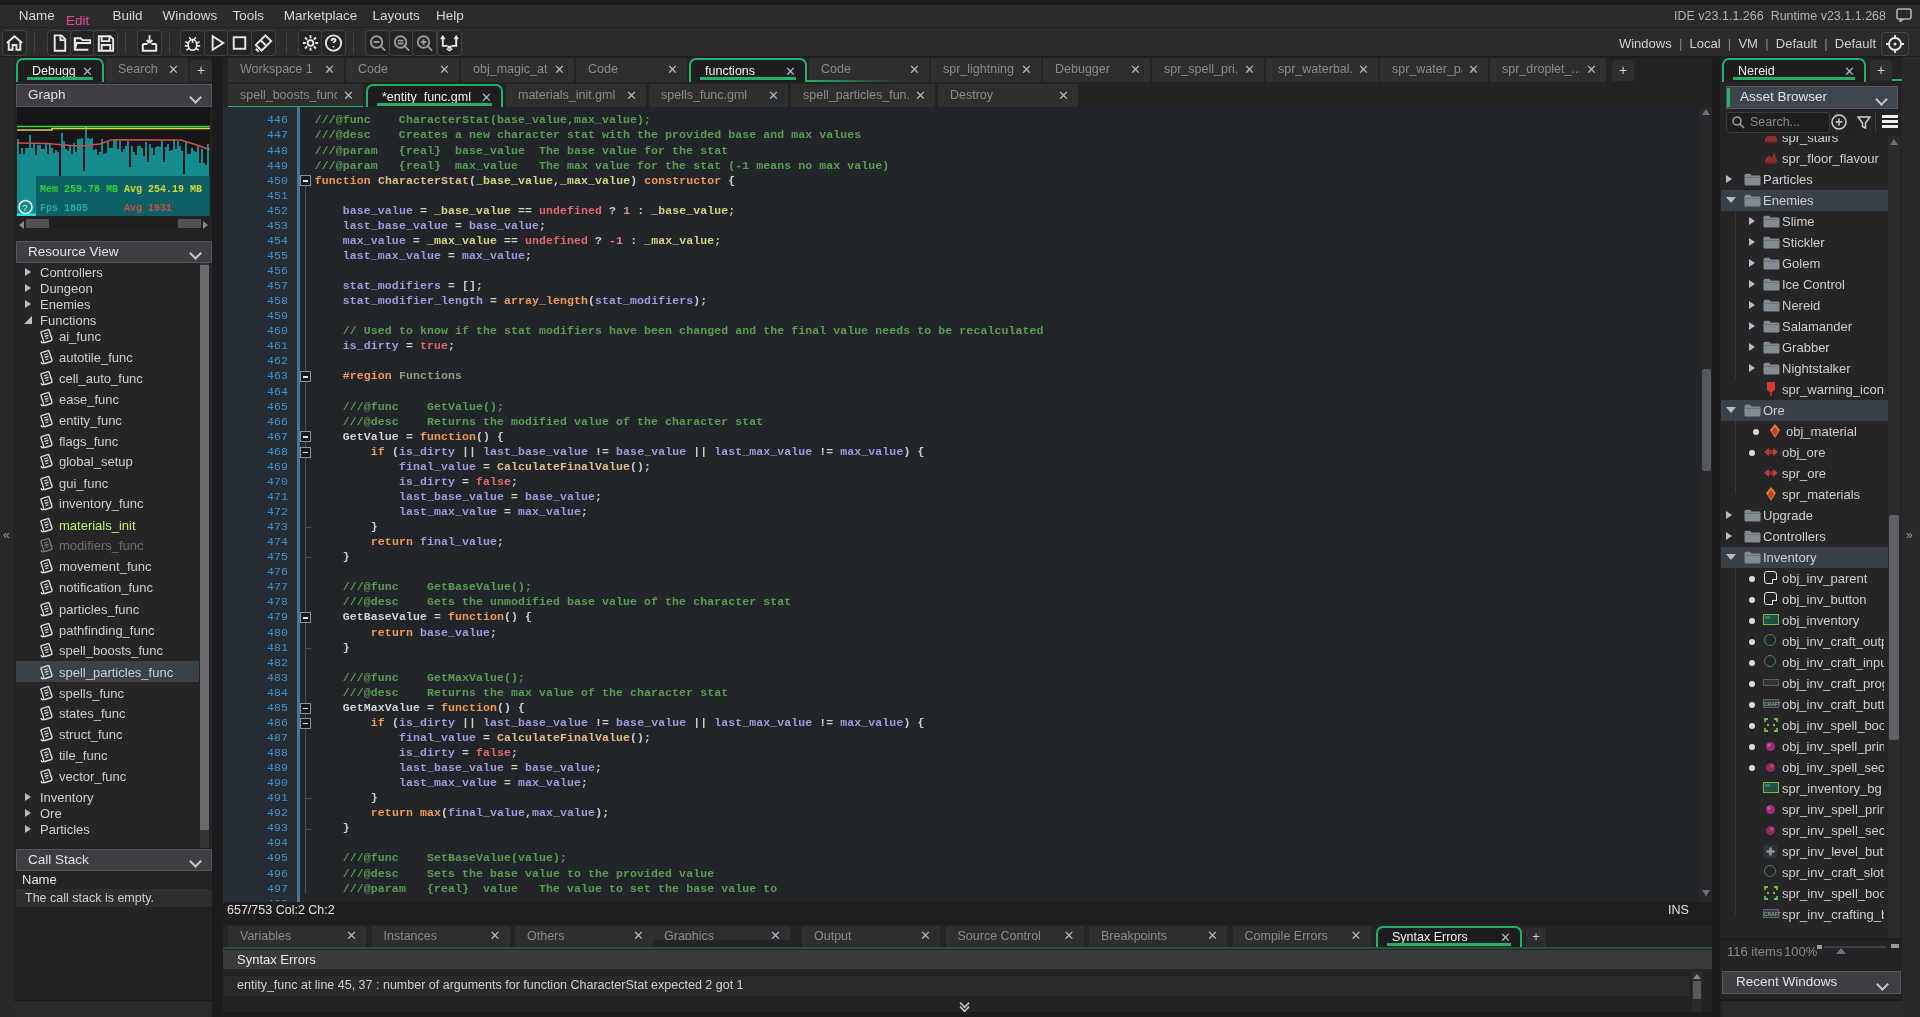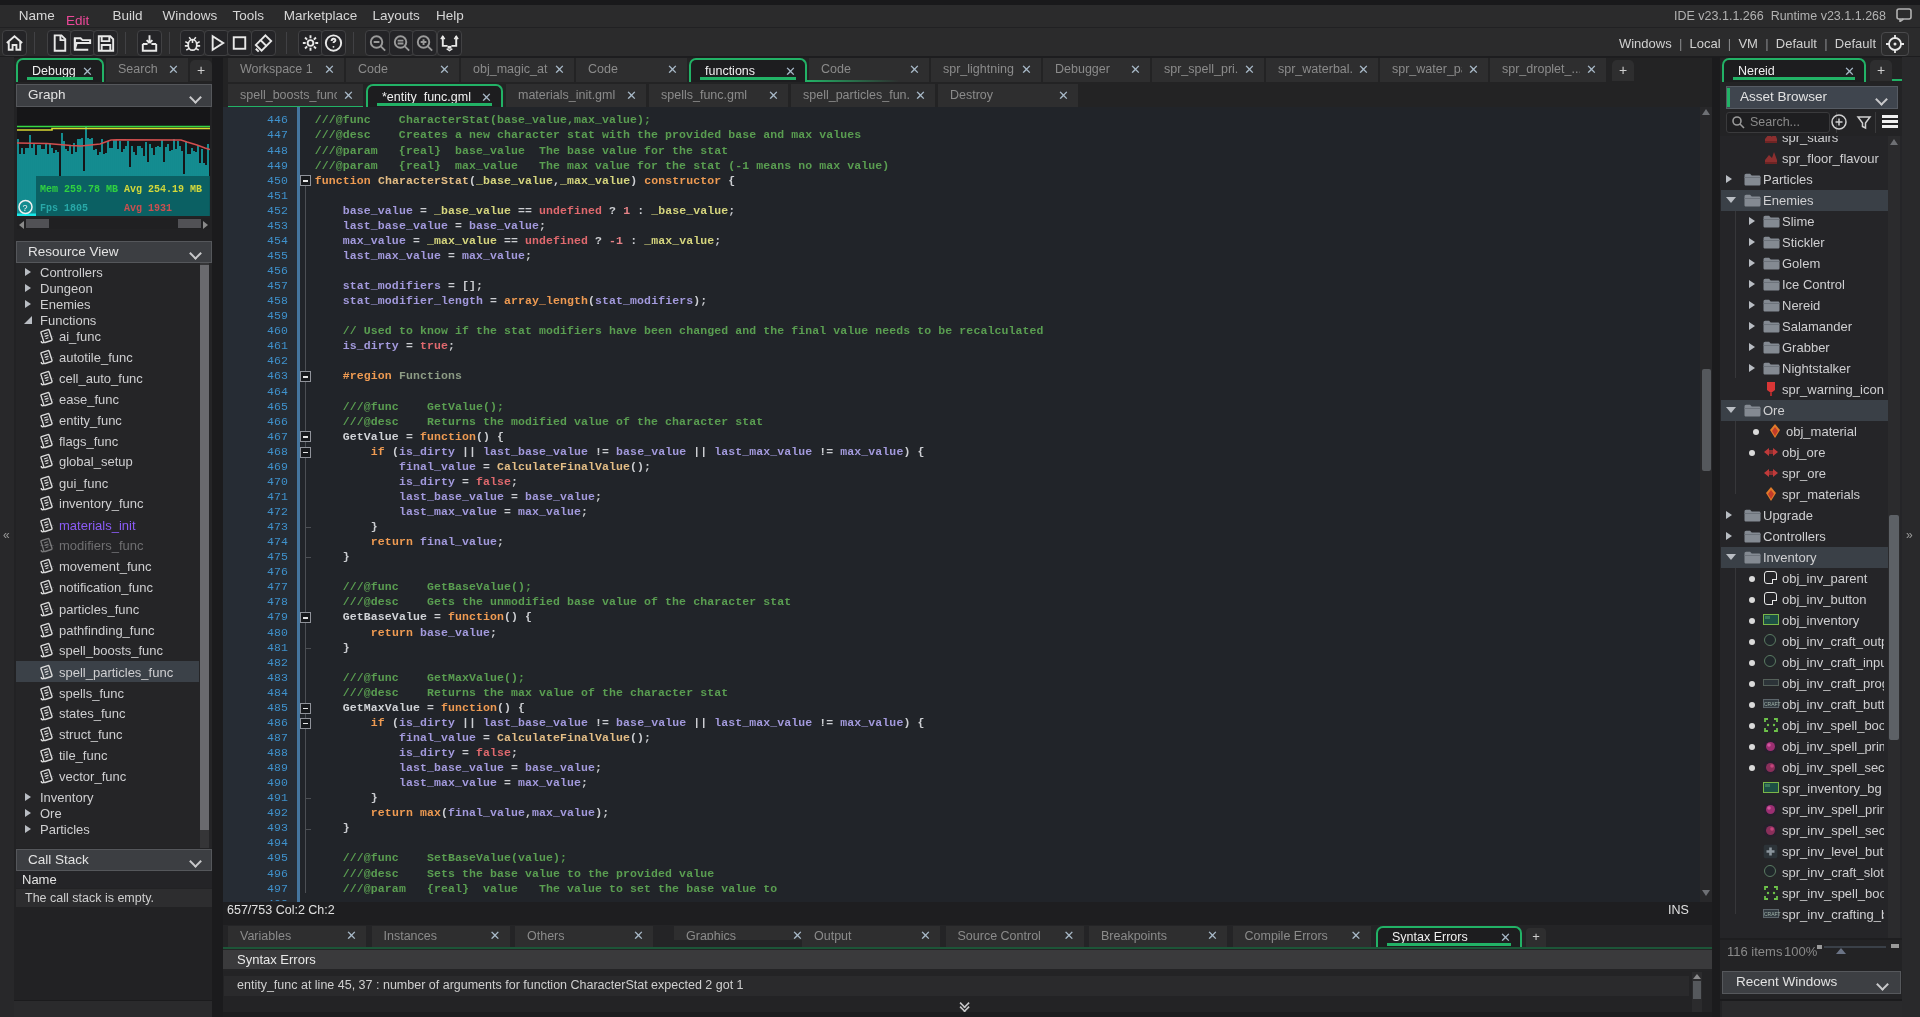--- a/index.html
+++ b/index.html
@@ -392,21 +392,21 @@
         <g transform="rotate(-18 8 9)">
           <rect x="4.5" y="2.5" width="8.5" height="11.5" rx="1" fill="none" stroke="#dadada" stroke-width="1.4"></rect>
           <path d="M7 5.5h4M7 8h4M7 10.5h3" stroke="#dadada" stroke-width="1.1"></path>
           <path d="M4.5 13.5c-1.8.3-2.8-.8-2.2-2.2" fill="none" stroke="#dadada" stroke-width="1.4"></path>
         </g>
       </svg>
     </span>
     <span style="position:absolute;left:43px">inventory_func</span>
   </div>
 <div class="abs" style="left:40px;top:525px;width:14px;height:1px;background:#3a3a3d"></div>
-<div class="trow" style="top:516px;color:#8b5cf6">
+<div class="trow" style="top:516px;color:#bef264">
     <span style="position:absolute;left:22px;width:17px;height:17px;opacity:1">
       <svg width="17" height="17" viewBox="0 0 17 17" style="position:absolute;left:0;top:1px">
         <g transform="rotate(-18 8 9)">
           <rect x="4.5" y="2.5" width="8.5" height="11.5" rx="1" fill="none" stroke="#dadada" stroke-width="1.4"></rect>
           <path d="M7 5.5h4M7 8h4M7 10.5h3" stroke="#dadada" stroke-width="1.1"></path>
           <path d="M4.5 13.5c-1.8.3-2.8-.8-2.2-2.2" fill="none" stroke="#dadada" stroke-width="1.4"></path>
         </g>
       </svg>
     </span>
     <span style="position:absolute;left:43px">materials_init</span>
@@ -717,21 +717,21 @@
     <span class="x">✕</span>
   </div>
 <div class="tab" style="left:371.5px;top:926px;width:138px;height:21px;line-height:20px">
     <span class="lbl">Instances</span>
     <span class="x">✕</span>
   </div>
 <div class="tab" style="left:515px;top:926px;width:138px;height:21px;line-height:20px">
     <span class="lbl">Others</span>
     <span class="x">✕</span>
   </div>
-<div class="tab" style="left:674px;top:926px;width:138px;height:14px;line-height:20px">
+<div class="tab" style="left:652px;top:926px;width:138px;height:14px;line-height:20px">
     <span class="lbl">Graphics</span>
     <span class="x">✕</span>
   </div>
 <div class="tab" style="left:802px;top:926px;width:138px;height:21px;line-height:20px">
     <span class="lbl">Output</span>
     <span class="x">✕</span>
   </div>
 <div class="tab" style="left:945.5px;top:926px;width:138px;height:21px;line-height:20px">
     <span class="lbl">Source Control</span>
     <span class="x">✕</span>

